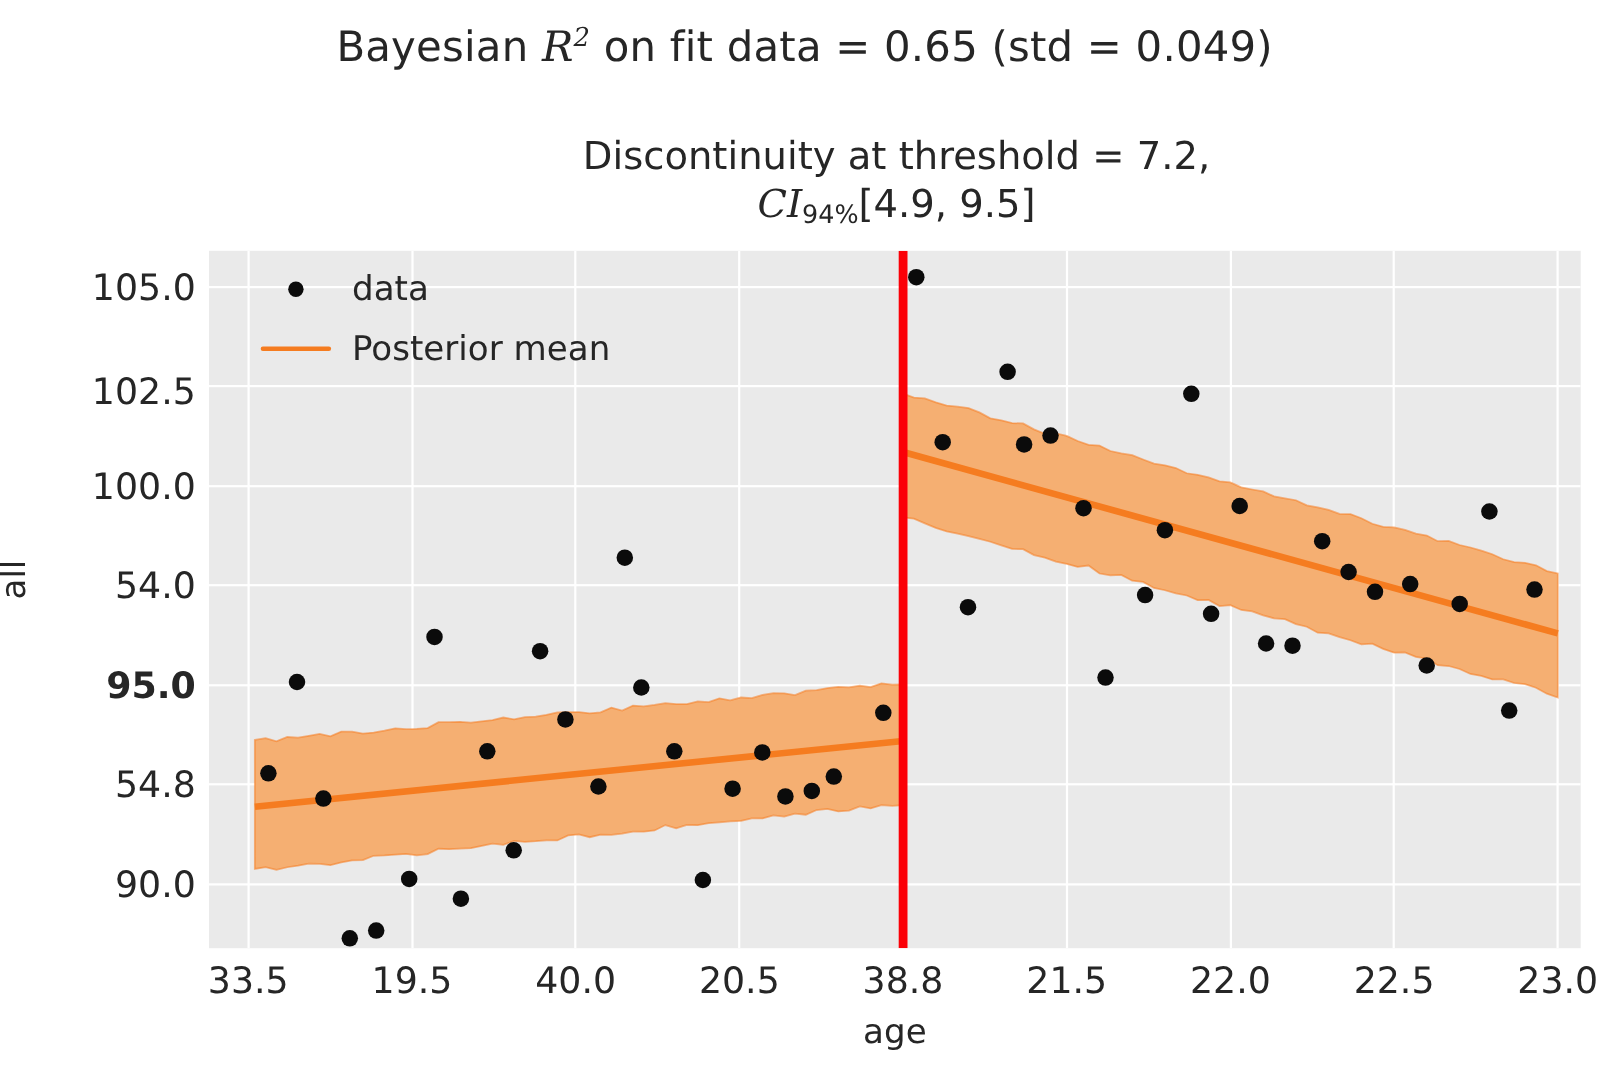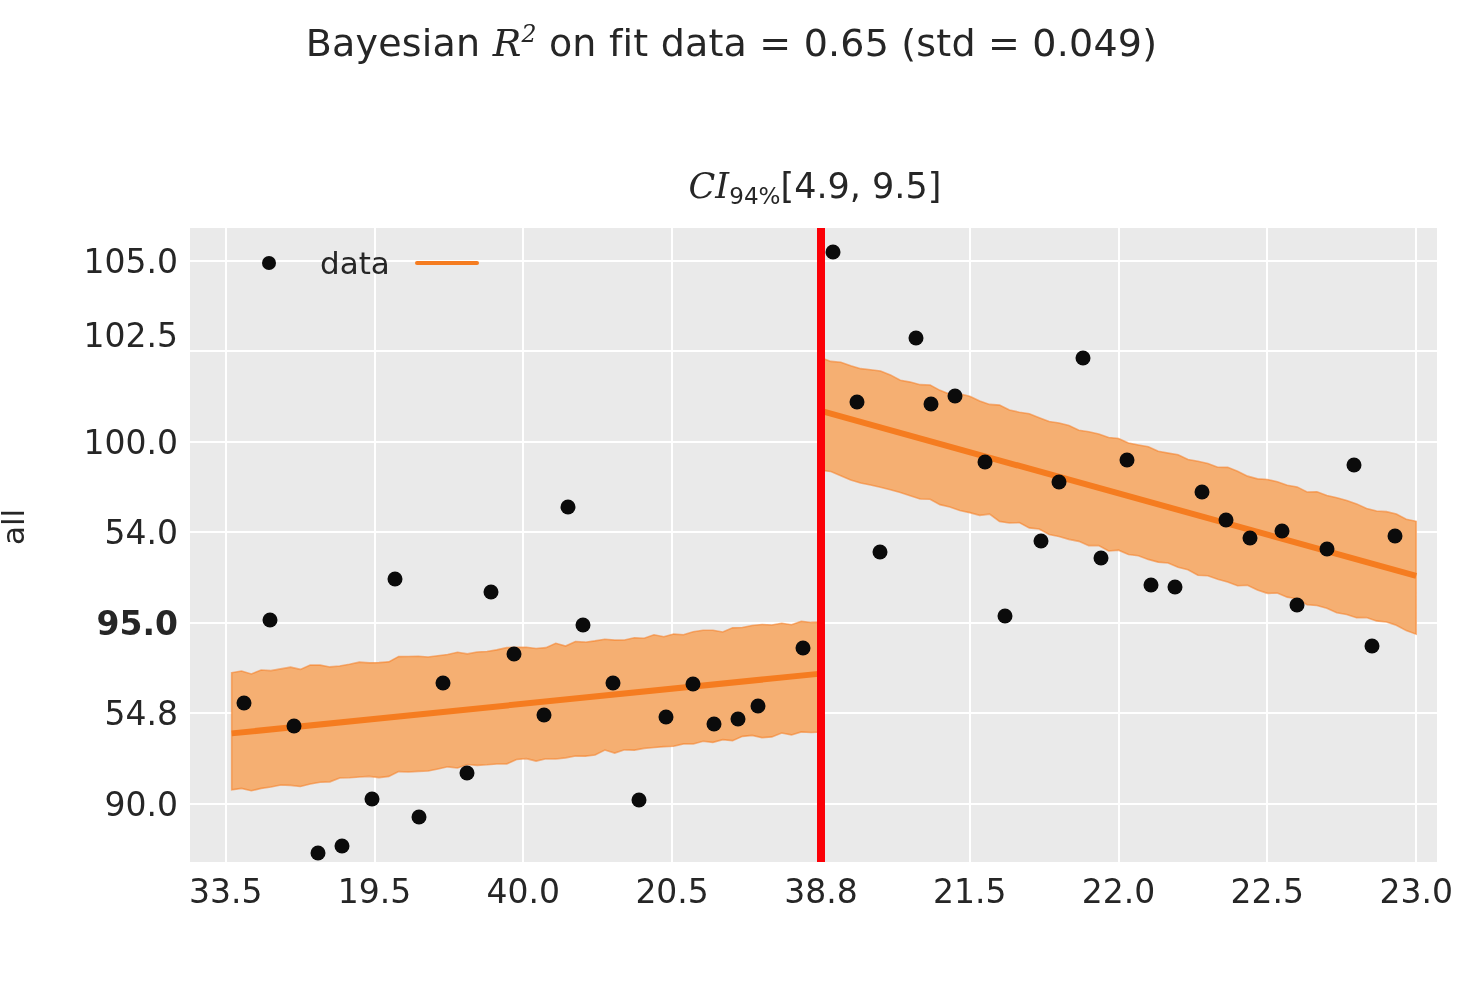--- a/index.html
+++ b/index.html
@@ -127,21 +127,21 @@
     transform-origin: left top;
     white-space: nowrap;
   }
 
   
   #legend {
     position: absolute;
     left: 42px;
     top: 18px;
     display: flex;
-    flex-direction: row;
+    flex-direction: column;
     gap: 20px;
   }
   .legend-row {
     display: flex;
     align-items: center;
     height: 34px;
   }
   .legend-key {
     width: 74px;
     display: flex;
@@ -169,33 +169,34 @@
 </head>
 <body>
 
 <div id="figure">
 
   <div class="suptitle">
     <span>Bayesian </span><span class="mathit">R</span><sup>2</sup><span> on fit data = 0.65 (std = 0.049)</span>
   </div>
 
   <div class="axtitle">
-    <br>
+    <span>Discontinuity at threshold = 7.2,</span><br>
     <span class="mathit">CI</span><sub>94%</sub><span>[4.9, 9.5]</span>
   </div>
 
   <div class="ylabel">all</div>
+  <div class="xlabel">age</div>
 
   <div id="ytick-layer">
       <div class="ytick" style="top: 804.034px;">90.0</div>
       <div class="ytick" style="top: 713.463px;">54.8</div>
       <div class="ytick" style="top: 622.891px; font-weight: bold;">95.0</div>
       <div class="ytick" style="top: 532.32px;">54.0</div>
       <div class="ytick" style="top: 441.749px;">100.0</div>
-      <div class="ytick" style="top: 335px;">102.5</div>
+      <div class="ytick" style="top: 356px;">102.5</div>
       <div class="ytick" style="top: 260.606px;">105.0</div>
     </div>
   <div id="xtick-layer">
       <div class="xtick" style="left: 225.714px;">33.5</div>
       <div class="xtick" style="left: 374.52px;">19.5</div>
       <div class="xtick" style="left: 523.327px;">40.0</div>
       <div class="xtick" style="left: 672.134px;">20.5</div>
       <div class="xtick" style="left: 820.94px;">38.8</div>
       <div class="xtick" style="left: 969.747px;">21.5</div>
       <div class="xtick" style="left: 1118.55px;">22.0</div>
@@ -291,17 +292,18 @@
         <div class="legend-row">
           <div class="legend-key">
             <div class="legend-dot"></div>
           </div>
           <span class="legend-label">data</span>
         </div>
         <div class="legend-row">
           <div class="legend-key">
             <div class="legend-line-orange"></div>
           </div>
+          <span class="legend-label">Posterior mean</span>
         </div>
       </div>
   </div>
 
 </div>
 
 </body></html>

